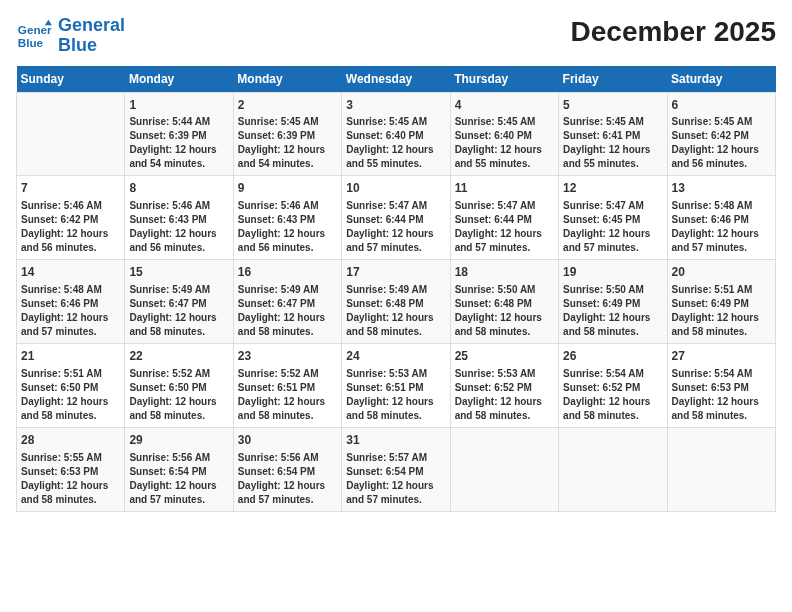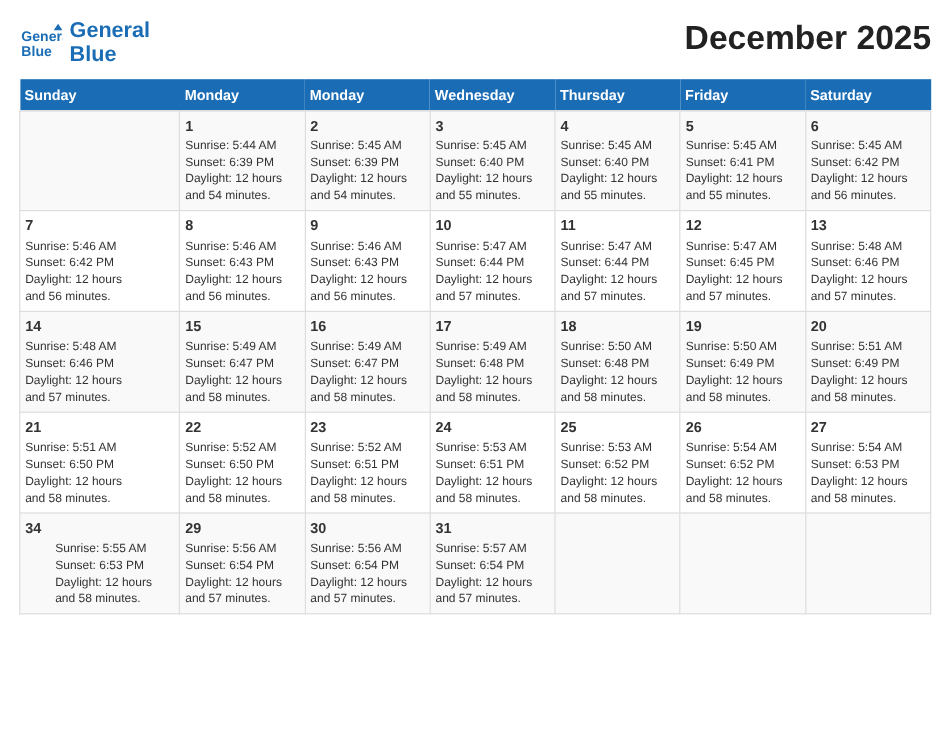--- a/index.html
+++ b/index.html
@@ -78,20 +78,21 @@
     }
     .day-num {
       font-weight: bold;
       font-size: 12px;
       display: block;
       margin-bottom: 2px;
     }
     .cell-content {
       font-size: 10px;
       color: #333;
+      font-weight: bold;
     }
   </style>
 </head>
 <body>
 
 <div class="header">
   <div class="logo">
     <svg class="logo-icon" viewBox="0 0 40 40" xmlns="http://www.w3.org/2000/svg">
       <text x="2" y="18" font-size="13" font-weight="bold" fill="#1a6db5">General</text>
       <text x="2" y="32" font-size="13" font-weight="bold" fill="#1a6db5">Blue</text>
@@ -314,22 +315,22 @@
         <td>
           <span class="day-num">27</span>
           <div class="cell-content" style="white-space: pre-line;">Sunrise: 5:54 AM
 Sunset: 6:53 PM
 Daylight: 12 hours
 and 58 minutes.</div>
         </td>
       </tr>
       <tr>
         <td>
-          <span class="day-num">34</span>
-          <div class="cell-content" style="white-space: pre-line; margin-left: 25px;">Sunrise: 5:55 AM
+          <span class="day-num">28</span>
+          <div class="cell-content" style="white-space: pre-line;">Sunrise: 5:55 AM
 Sunset: 6:53 PM
 Daylight: 12 hours
 and 58 minutes.</div>
         </td>
         <td>
           <span class="day-num">29</span>
           <div class="cell-content" style="white-space: pre-line;">Sunrise: 5:56 AM
 Sunset: 6:54 PM
 Daylight: 12 hours
 and 57 minutes.</div>

